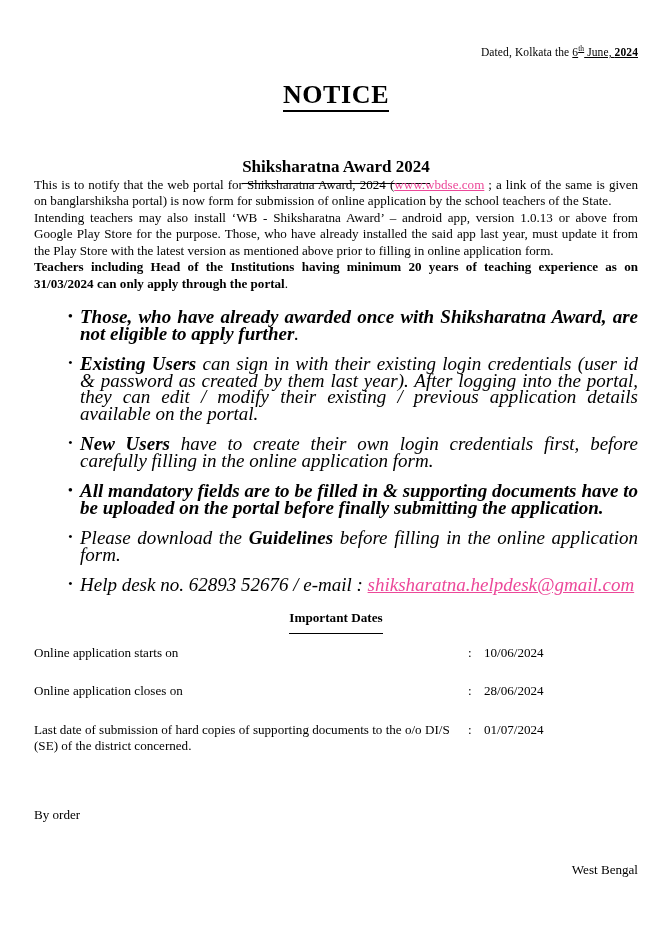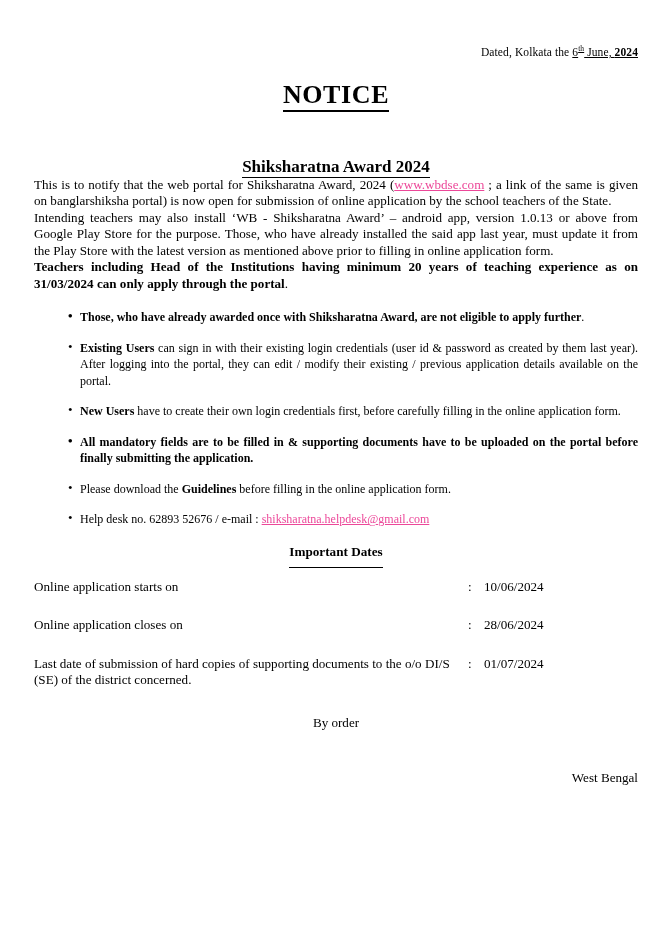--- a/index.html
+++ b/index.html
@@ -54,21 +54,21 @@
     padding-bottom: 1px;
   }
   h2.subtitle {
     text-align: center;
     font-size: 17px;
     font-weight: bold;
     margin: 47px 0 0 0;
   }
   h2.subtitle span {
     border-bottom: 1.6px solid #000;
-    padding-bottom: 1px;
+    padding-bottom: 7px;
   }
   p.body {
     font-size: 13.1px;
     line-height: 16.5px;
     text-align: justify;
     margin: 0;
   }
   .p1 { margin-top: 44px; }
   .p2 { margin-top: 14.5px; }
   .p3 { margin-top: 15px; font-weight: bold; }
@@ -76,25 +76,26 @@
     color: #ec4899;
     text-decoration: underline;
   }
   ul.bullets {
     list-style: none;
     margin: 17px 0 0 0;
     padding: 0;
   }
   ul.bullets li {
     position: relative;
-    font-size: 12px;
+    font-size: 19px;
     line-height: 16.5px;
     text-align: justify;
     padding-left: 46px;
     margin-bottom: 14px;
+    font-style: italic;
   }
   ul.bullets li::before {
     content: "\2022";
     position: absolute;
     left: 34px;
     top: -1px;
     font-size: 13px;
   }
   ul.bullets li.bold { font-weight: bold; }
   ul.bullets li .reg { font-weight: normal; }
@@ -119,23 +120,23 @@
     font-size: 13.1px;
     line-height: 16.5px;
     vertical-align: top;
     padding: 0 0 22px 0;
   }
   .dates-table tr:last-child td { padding-bottom: 0; }
   .dates-table td.label { width: 434px; text-align: left; }
   .dates-table td.colon { width: 16px; text-align: left; }
   .dates-table td.value { text-align: left; }
   .byorder {
-    text-align: center;
+    text-align: left;
     font-size: 13.1px;
-    margin-top: 26px;
+    margin-top: 52px;
   }
   .signature {
     text-align: right;
     font-size: 13.1px;
     line-height: 17px;
     margin-top: 38px;
   }
 </style>
 </head>
 <body>
@@ -143,21 +144,21 @@
 <div class="page">
 
   <div class="date-line">
     <span>Dated, Kolkata the </span><span class="u">6</span><sup>th</sup><span class="u"> June, </span><span class="yr">2024</span>
   </div>
 
   <h1 class="notice"><span>NOTICE</span></h1>
 
   <h2 class="subtitle"><span>Shiksharatna Award 2024</span></h2>
 
-  <p class="body p1"><span>This is to notify that the web portal for Shiksharatna Award, 2024 (</span><a class="link" href="#">www.wbdse.com</a><span> ; a link of the same is given on banglarshiksha portal) is now open for submission of online application by the school teachers of the State.</span></p>
+  <p class="body p1"><span>This is to notify that the web portal for Shiksharatna Award, 2024 (</span><a class="link" href="#">www.wbdse.com</a><span> ; a link of the same is given on banglarshiksha portal) is now form for submission of online application by the school teachers of the State.</span></p>
 
   <p class="body p2">Intending teachers may also install ‘WB - Shiksharatna Award’ – android app, version 1.0.13 or above from Google Play Store for the purpose.  Those, who have already installed the said app last year, must  update it from the Play Store with the latest version as mentioned above prior to filling in online application form.</p>
 
   <p class="body p3"><span>Teachers including Head of the Institutions having minimum 20 years of teaching experience as on 31/03/2024 can only apply through the portal</span><span class="reg" style="font-weight:normal">.</span></p>
 
   <ul class="bullets">
     <li class="bold"><span class="bld">Those, who have already awarded once with Shiksharatna Award, are not eligible to apply further</span><span class="reg">.</span></li>
     <li><span class="bld">Existing Users</span><span> can sign in with their existing login credentials (user id &amp; password as created by them last year). After logging into the portal, they can edit / modify  their existing / previous application details available on the portal.</span></li>
     <li><span class="bld">New Users</span><span> have to create their own login credentials first, before carefully filling in the online application form.</span></li>
     <li class="bold"><span class="bld">All mandatory fields are to be filled in &amp; supporting documents have to be uploaded on the portal before finally submitting the application.</span></li>

